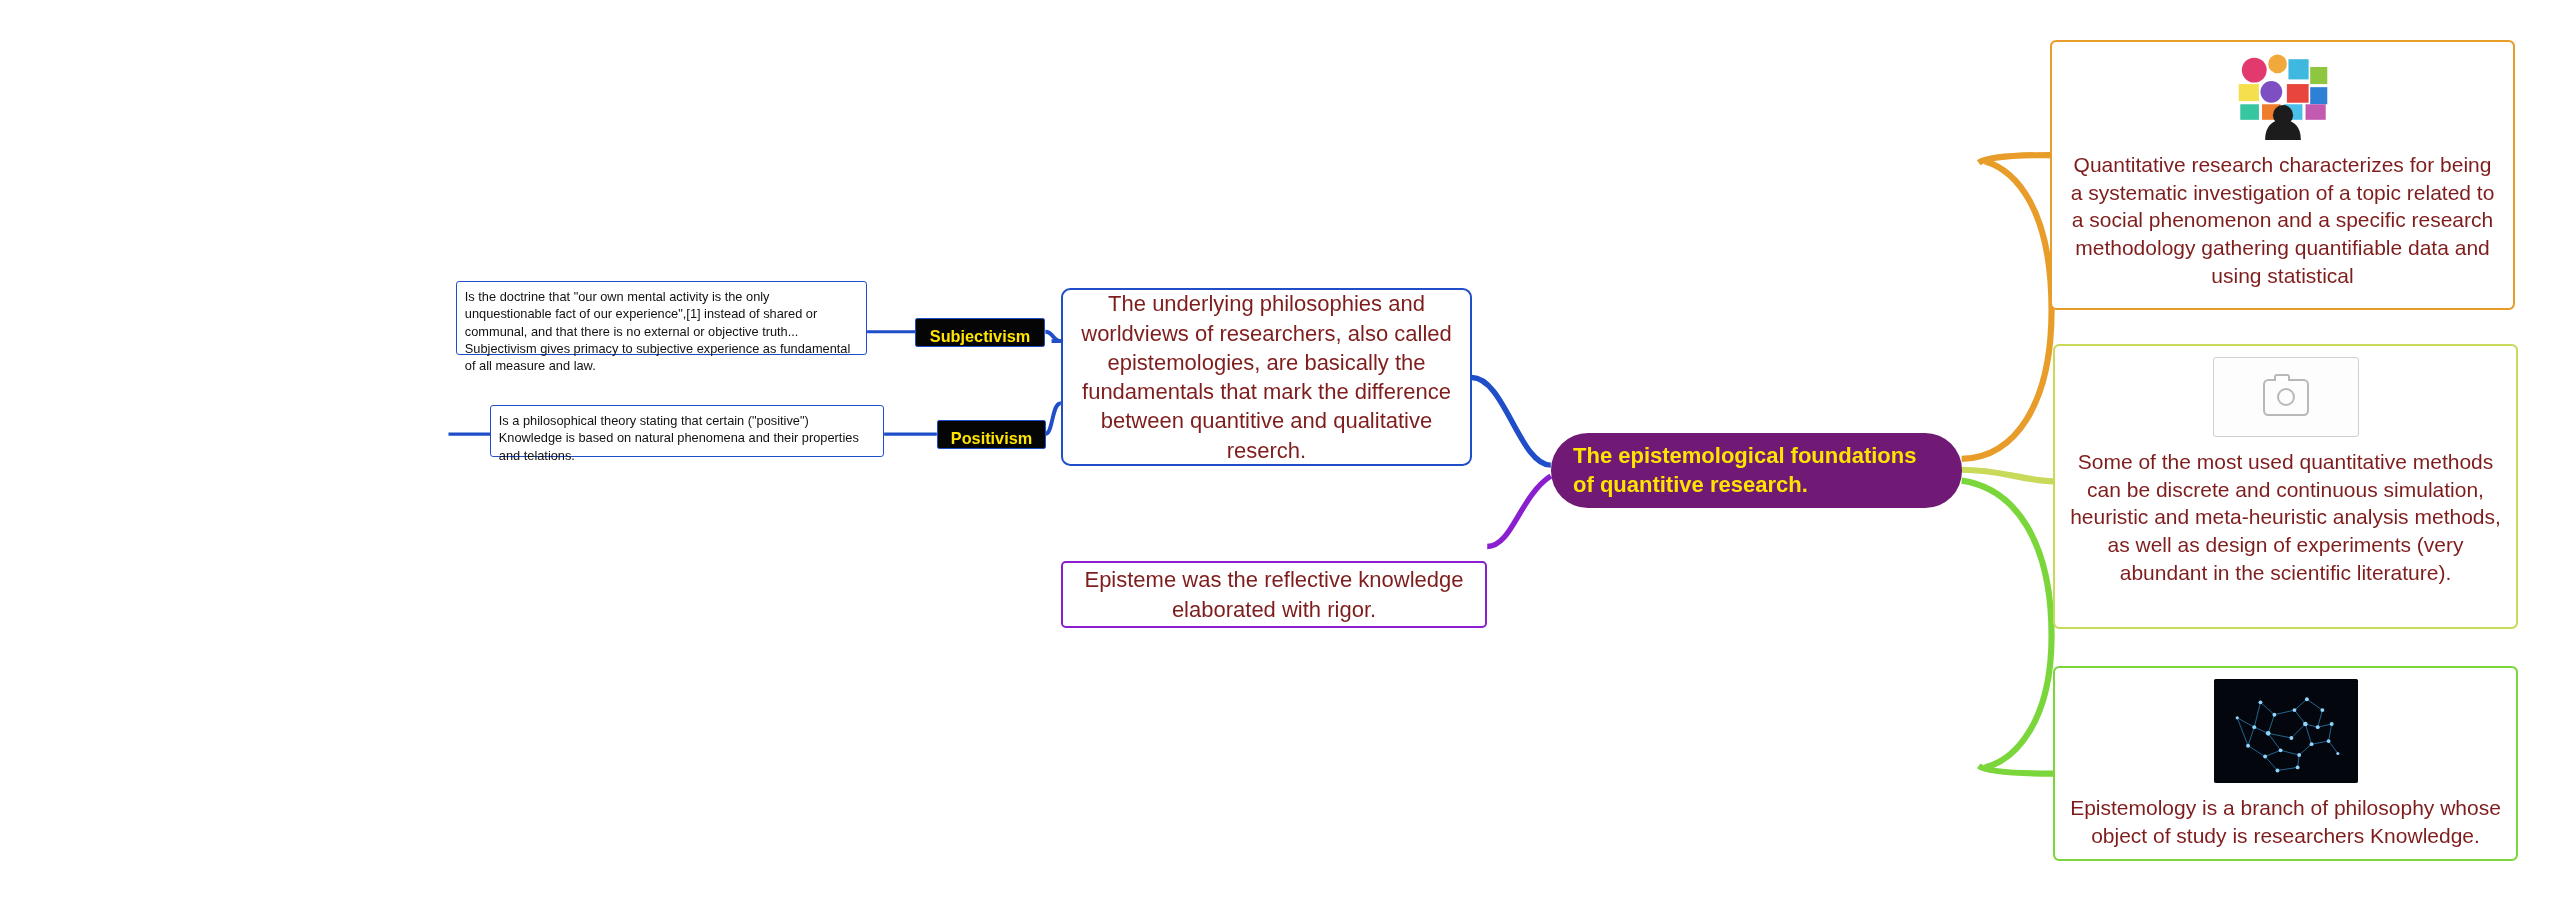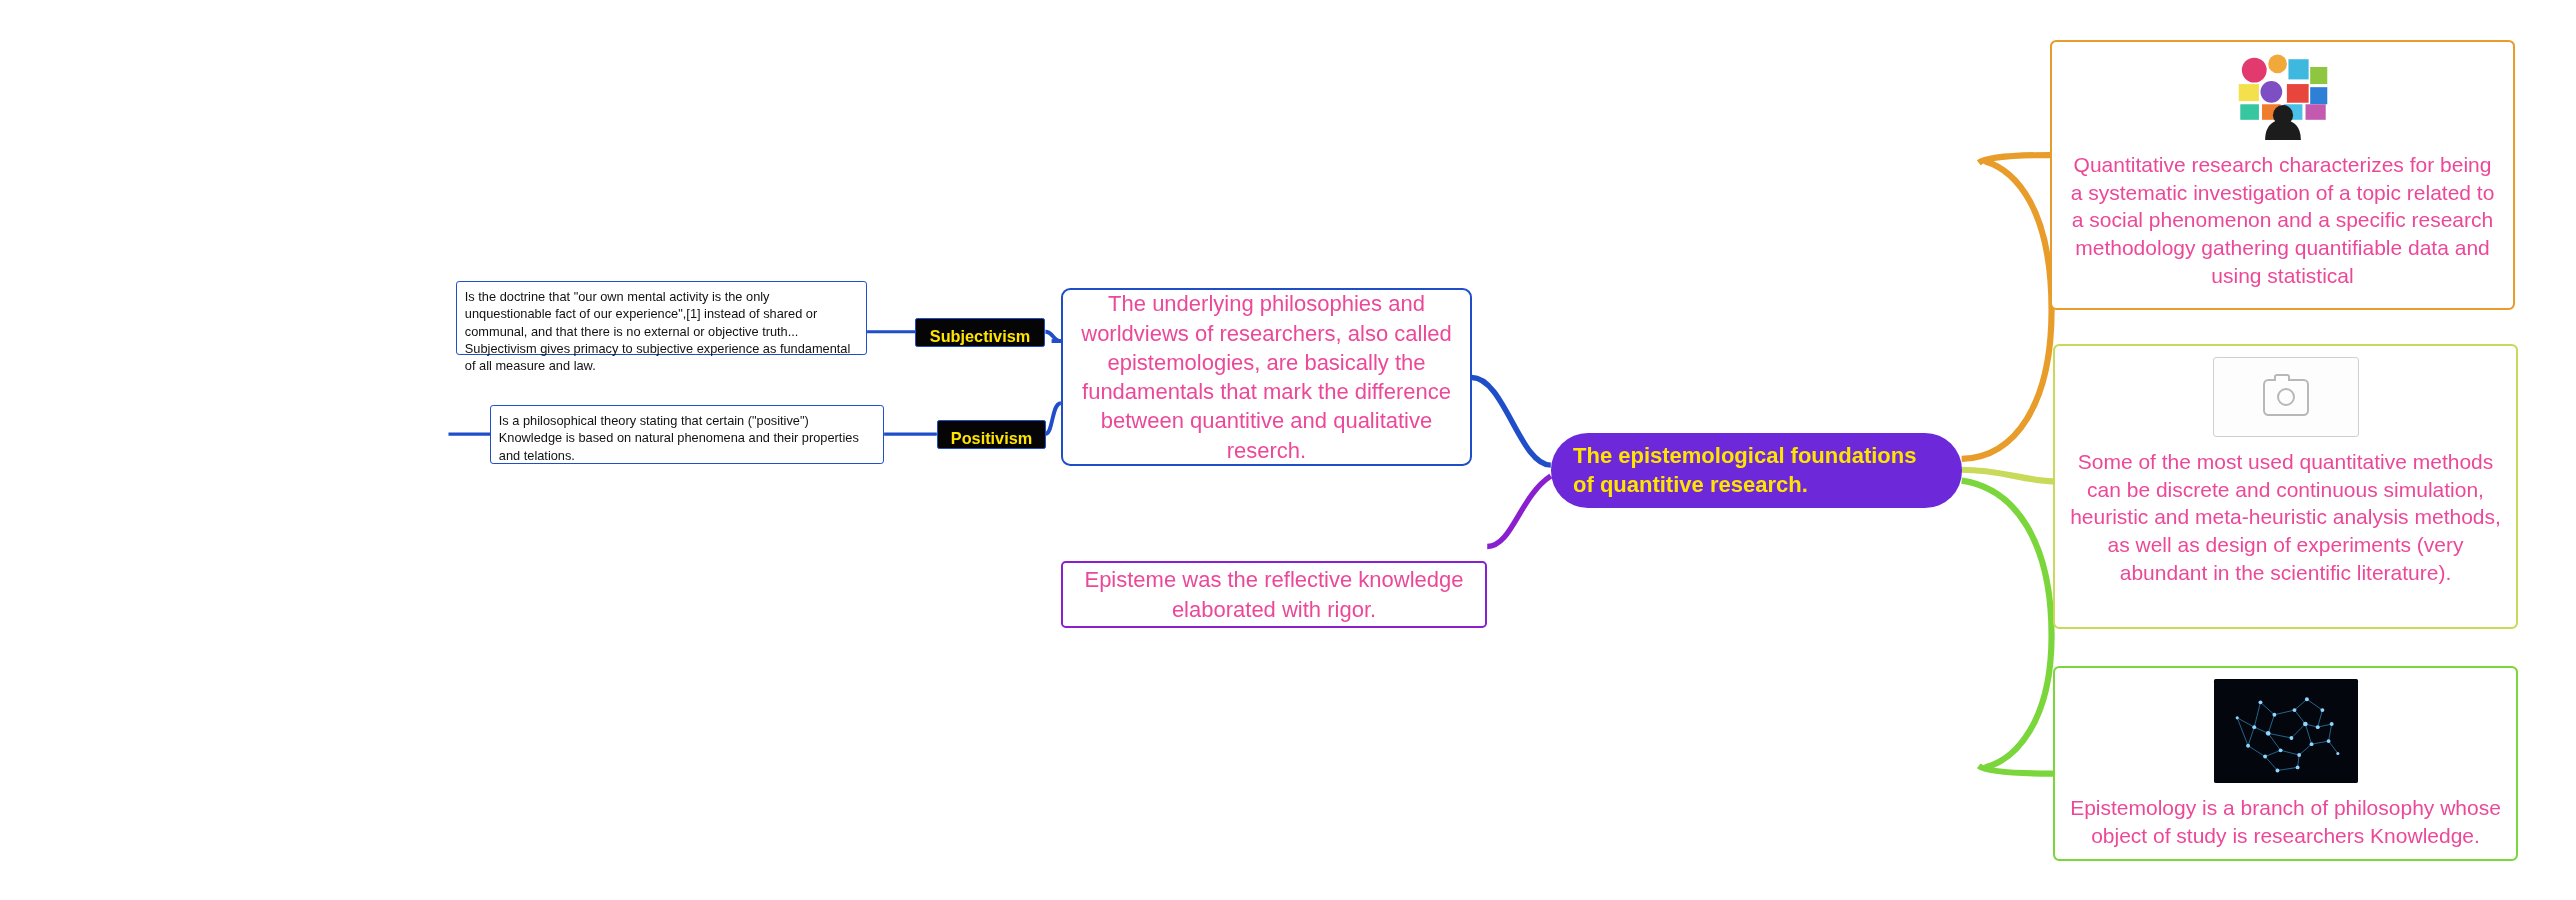--- a/index.html
+++ b/index.html
@@ -18,29 +18,29 @@
     position: absolute;
     left: 0; top: 0;
     width: 2576px;
     height: 900px;
   }
   .node {
     position: absolute;
     box-sizing: border-box;
     background: #ffffff;
     text-align: center;
-    color: #ec4899;
+    color: #7f1d1d;
   }
   
   .central {
     left: 1551px;
     top: 433px;
     width: 411px;
     height: 75px;
-    background: #6d28d9;
+    background: #701a75;
     border-radius: 37px;
     color: #ffe400;
     font-weight: bold;
     font-size: 22px;
     line-height: 1.28;
     display: flex;
     align-items: center;
     justify-content: flex-start;
     padding: 0 22px;
     text-align: left;
@@ -113,21 +113,21 @@
   .n-subj-def {
     left: 456px;
     top: 281px;
     width: 411px;
     height: 74px;
   }
   .n-pos-def {
     left: 490px;
     top: 405px;
     width: 394px;
-    height: 59px;
+    height: 52px;
   }
   .n-postpos {
     left: 22px;
     top: 388px;
     width: 426px;
     height: 74px;
   }
   
   .card {
     border-radius: 6.2px;

